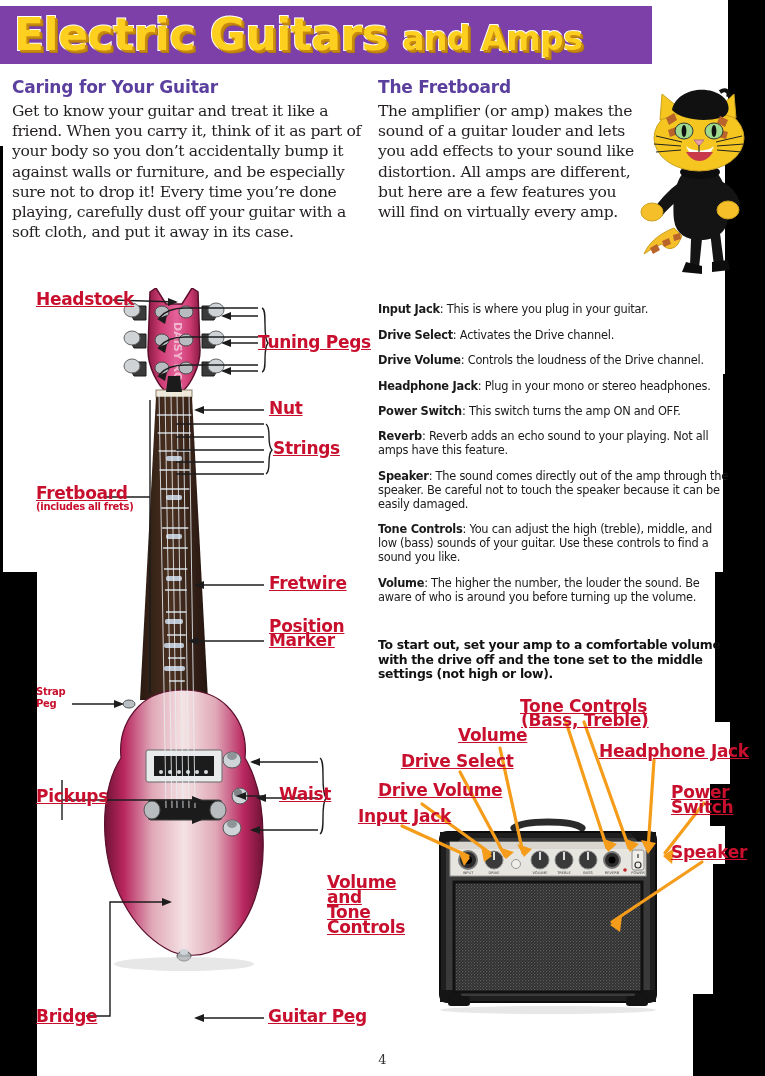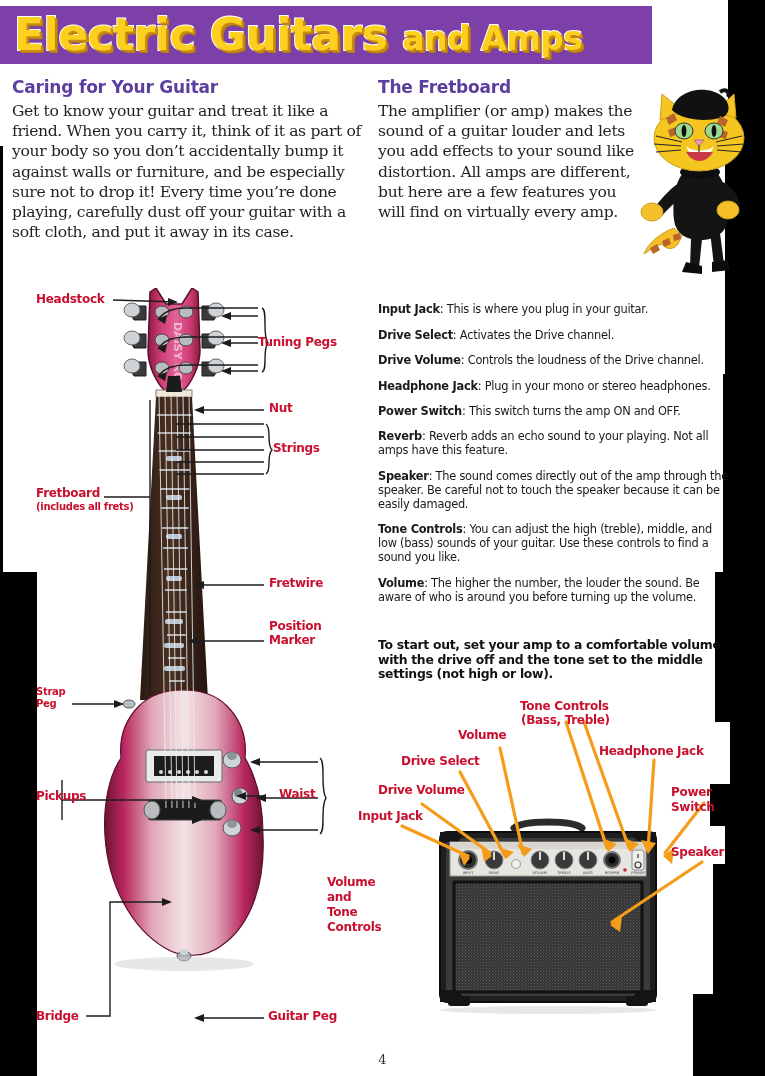--- a/index.html
+++ b/index.html
@@ -70,21 +70,21 @@
     letter-spacing:-0.3px;
   }
 
   
   .lbl{
     position:absolute;
     font-family:"DejaVu Sans", sans-serif;
     font-weight:bold;color:#c8102e;white-space:pre;
     line-height:12.4px;letter-spacing:-0.3px;
   }
-  .lbl.s13{font-size:12px;line-height:13.4px;}
+  .lbl.s13{font-size:17px;line-height:13.4px;text-decoration:underline;}
   .lbl.s12{font-size:10px;line-height:12.4px;}
   .lbl.s10{font-size:10px;line-height:10.6px;}
 
   
   svg.overlay{position:absolute;left:0;top:0;width:765px;height:1076px;pointer-events:none;}
 
   
   #guitar{position:absolute;left:104px;top:288px;width:160px;height:740px;}
   #amp{position:absolute;left:432px;top:818px;width:232px;height:196px;}
 

